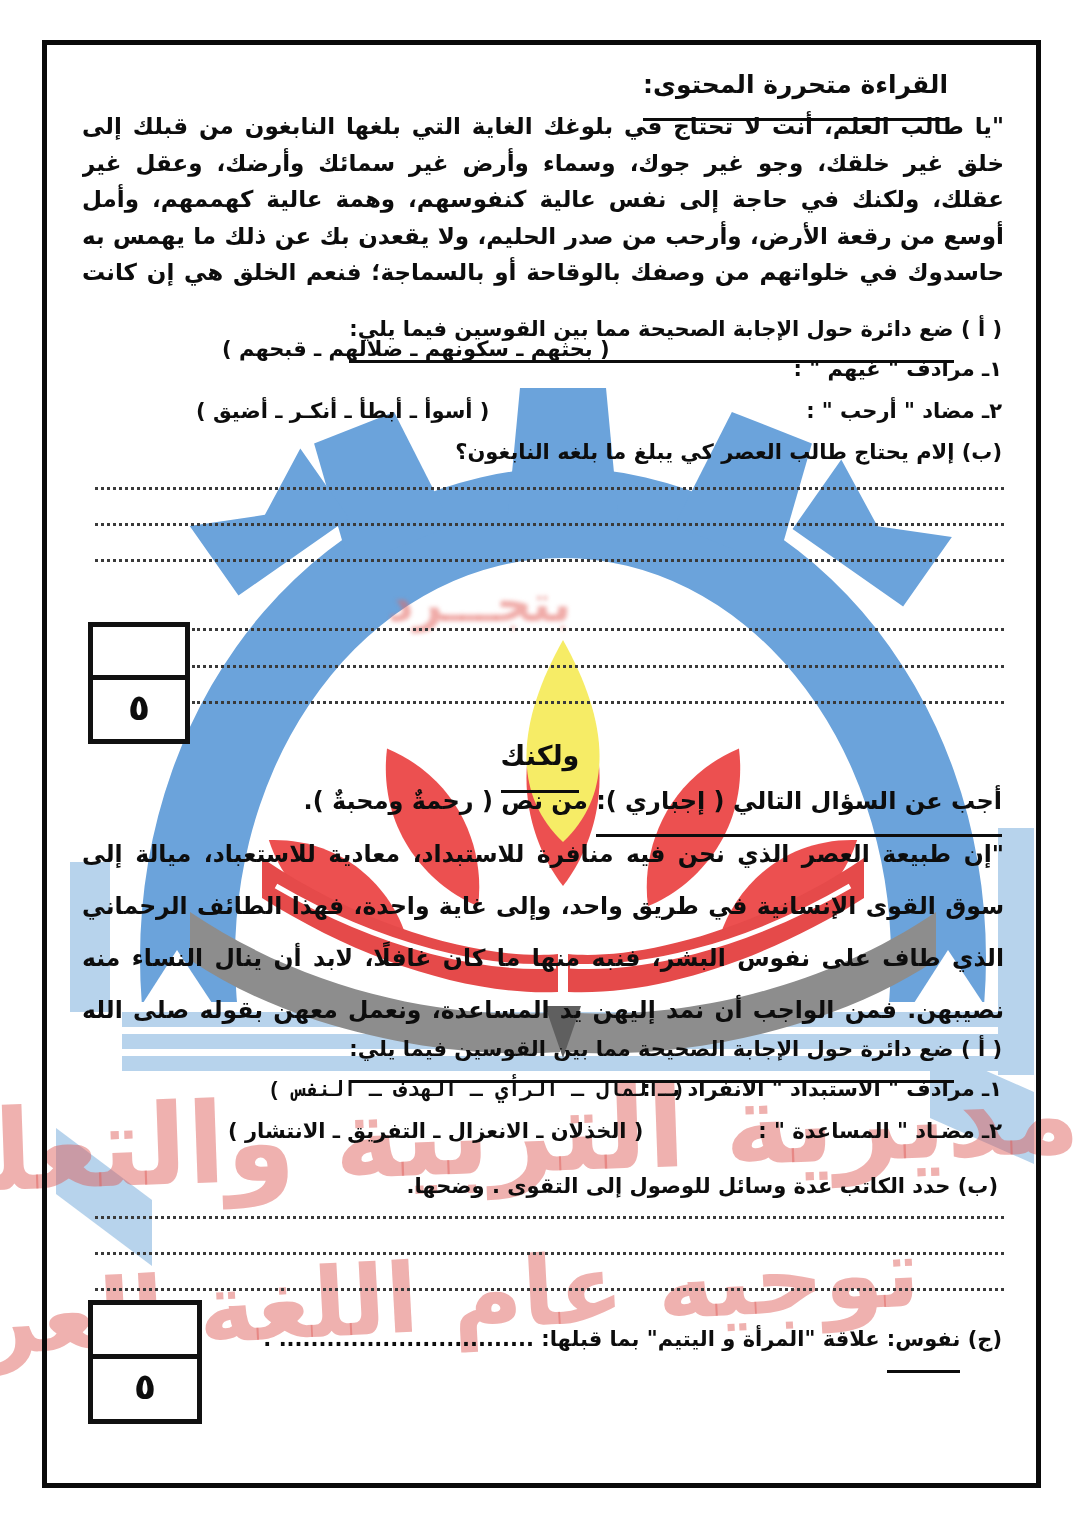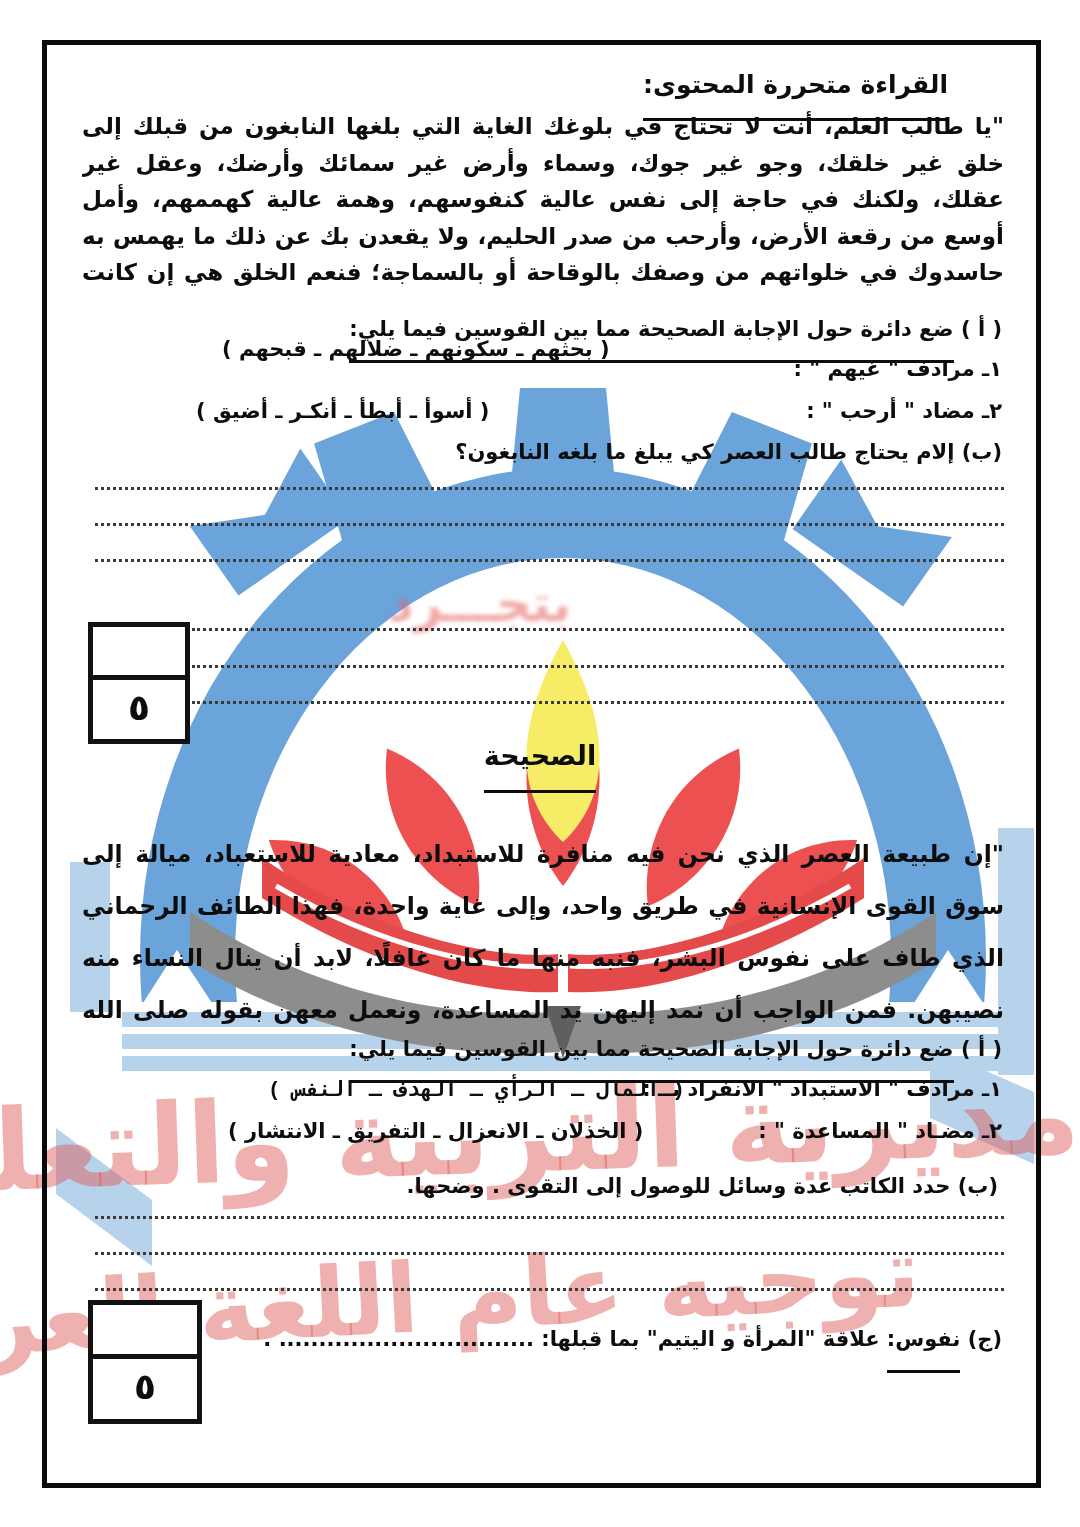--- a/index.html
+++ b/index.html
@@ -149,23 +149,27 @@
     <div class="score-box" style="left:88px;top:622px;width:92px;height:112px;">
       <div class="cell-top" style="height:48px;"></div>
       <div class="cell-bottom" style="height:54px;">٥</div>
     </div>
 
     <div class="dot-line" style="top:628px;left:192px;right:76px;"></div>
     <div class="dot-line" style="top:665px;left:192px;right:76px;"></div>
     <div class="dot-line" style="top:701px;left:192px;right:76px;"></div>
 
     <div class="abs center-title" style="top:740px;font-size:27px;">
-      <span class="ul">الصحيحة</span>
-    </div>
-
+      <span class="ul">ولكنك</span>
+    </div>
+
+    <div class="abs qsize" style="top:787px;right:78px;font-size:24px;">
+      <span class="ul">أجب عن السؤال التالي ( إجباري ):</span>
+      <span>من نص ( رحمةٌ ومحبةٌ ).</span>
+    </div>
 
     <div class="para p2">"إن طبيعة العصر الذي نحن فيه منافرة للاستبداد، معادية للاستعباد، ميالة إلى سوق القوى الإنسانية في طريق واحد، وإلى غاية واحدة، فهذا الطائف الرحماني الذي طاف على نفوس البشر، فنبه منها ما كان غافلًا، لابد أن ينال النساء منه نصيبهن. فمن الواجب أن نمد إليهن يد المساعدة، ونعمل معهن بقوله صلى الله عليه وسلم: (اتقوا الله في الضعيفين: المرأة و اليتيم )".</div>
 
     <div class="abs qsize" style="top:1037px;right:78px;">
       <span>( أ )</span>
       <span class="ul">ضع دائرة حول الإجابة الصحيحة مما بين القوسين فيما يلي:</span>
     </div>
 
     <div class="abs qsize" style="top:1077px;right:78px;">١ـ مرادف " الاستبداد " الانفراد بــ :</div>
     <div class="abs qsize" style="top:1077px;left:268px;font-family:Liberation Mono, monospace;">( المال ـ الرأي ـ الهدف ـ النفس )</div>

